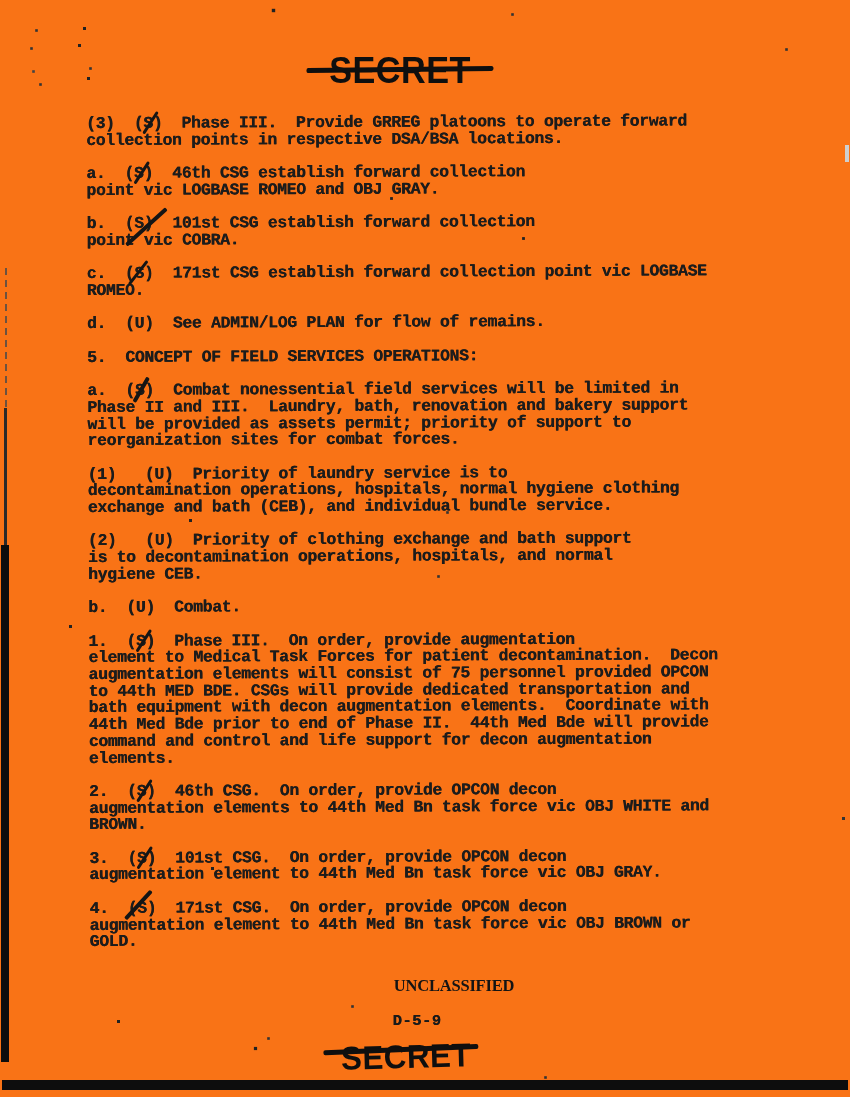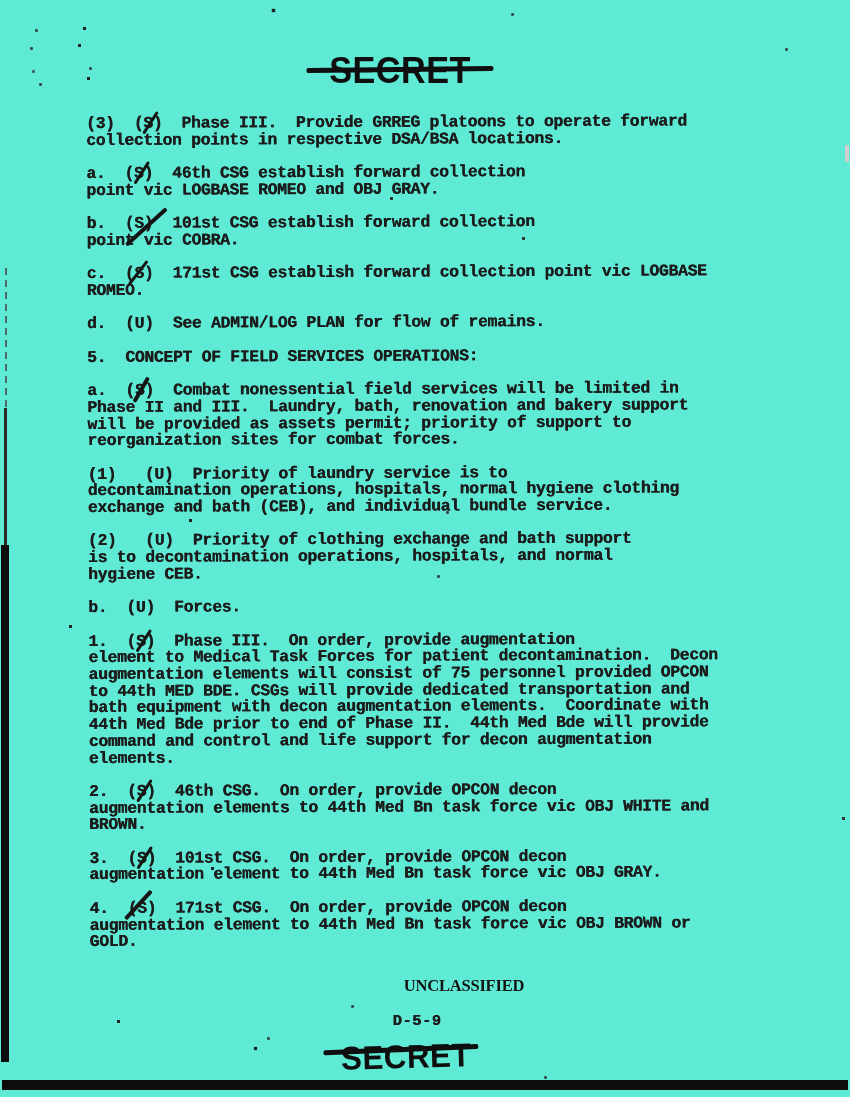--- a/index.html
+++ b/index.html
@@ -1,19 +1,19 @@
 <!DOCTYPE html>
 <html><head>
 <meta charset="utf-8">
 <style>
   * { margin:0; padding:0; box-sizing:border-box; }
   html,body { background:#e8e8e8; }
   .page {
     position:relative; width:850px; height:1097px;
-    background:#5eead4; color:#1a1a1a; overflow:hidden;
+    background:#f97316; color:#1a1a1a; overflow:hidden;
     font-family:"Liberation Mono", monospace;
     text-decoration:underline;
   }
   
   .doc-body {
     position:absolute; left:86px; top:116px; width:740px;
     font:700 16.4px/16.7px "Liberation Mono", monospace;
     color:#1c1c1c; letter-spacing:-0.3px;
     text-shadow:0.4px 0 0 #1c1c1c;
     transform:rotate(-0.25deg); transform-origin:0 0;
@@ -37,21 +37,21 @@
     font-weight:700; color:#0f0f0f; white-space:nowrap;
   }
   .stamp .word { display:inline-block; transform:scaleX(0.95); letter-spacing:0.5px; }
   .strike { position:absolute; background:#0f0f0f; border-radius:2px; }
   .stamp-top { left:400px; top:50px; transform:translateX(-50%); font-size:36px; }
   .stamp-top .strike { left:-19px; right:-19px; top:17px; height:5px; transform:rotate(-0.7deg); }
   .stamp-bottom { left:406px; top:1038px; transform:translateX(-50%) rotate(-1.5deg); font-size:33px; }
   .stamp-bottom .strike { left:-14px; right:-4px; top:9px; height:4.5px; transform:rotate(-0.8deg); }
   
   .unclassified {
-    position:absolute; left:464px; top:976px; transform:translateX(-50%);
+    position:absolute; left:454px; top:976px; transform:translateX(-50%);
     font:700 16.5px/20px "Liberation Serif", serif; letter-spacing:-0.2px; color:#141414;
   }
   .page-number {
     position:absolute; left:417px; top:1012px; transform:translateX(-50%);
     font:700 15.5px/18px "Liberation Mono", monospace; letter-spacing:0.5px; color:#1a1a1a;
     text-shadow:0.4px 0 0 #1a1a1a;
   }
   
   .edge-dash {
     position:absolute; left:5px; top:268px; width:2px; height:142px;
@@ -98,21 +98,21 @@
     <p class="para"><span class="lbl">a.  </span><span class="mk sl-bold">(S)</span><span class="txt">  Combat nonessential field services will be limited in
 Phase II and III.  Laundry, bath, renovation and bakery support
 will be provided as assets permit; priority of support to
 reorganization sites for combat forces.</span></p>
     <p class="para"><span class="lbl">(1)   </span><span class="mk">(U)</span><span class="txt">  Priority of laundry service is to
 decontamination operations, hospitals, normal hygiene clothing
 exchange and bath (CEB), and individual bundle service.</span></p>
     <p class="para"><span class="lbl">(2)   </span><span class="mk">(U)</span><span class="txt">  Priority of clothing exchange and bath support
 is to decontamination operations, hospitals, and normal
 hygiene CEB.</span></p>
-    <p class="para"><span class="lbl">b.  </span><span class="mk">(U)</span><span class="txt">  Forces.</span></p>
+    <p class="para"><span class="lbl">b.  </span><span class="mk">(U)</span><span class="txt">  Combat.</span></p>
     <p class="para"><span class="lbl">1.  </span><span class="mk sl">(S)</span><span class="txt">  Phase III.  On order, provide augmentation
 element to Medical Task Forces for patient decontamination.  Decon
 augmentation elements will consist of 75 personnel provided OPCON
 to 44th MED BDE. CSGs will provide dedicated transportation and
 bath equipment with decon augmentation elements.  Coordinate with
 44th Med Bde prior to end of Phase II.  44th Med Bde will provide
 command and control and life support for decon augmentation
 elements.</span></p>
     <p class="para"><span class="lbl">2.  </span><span class="mk sl">(S)</span><span class="txt">  46th CSG.  On order, provide OPCON decon
 augmentation elements to 44th Med Bn task force vic OBJ WHITE and

